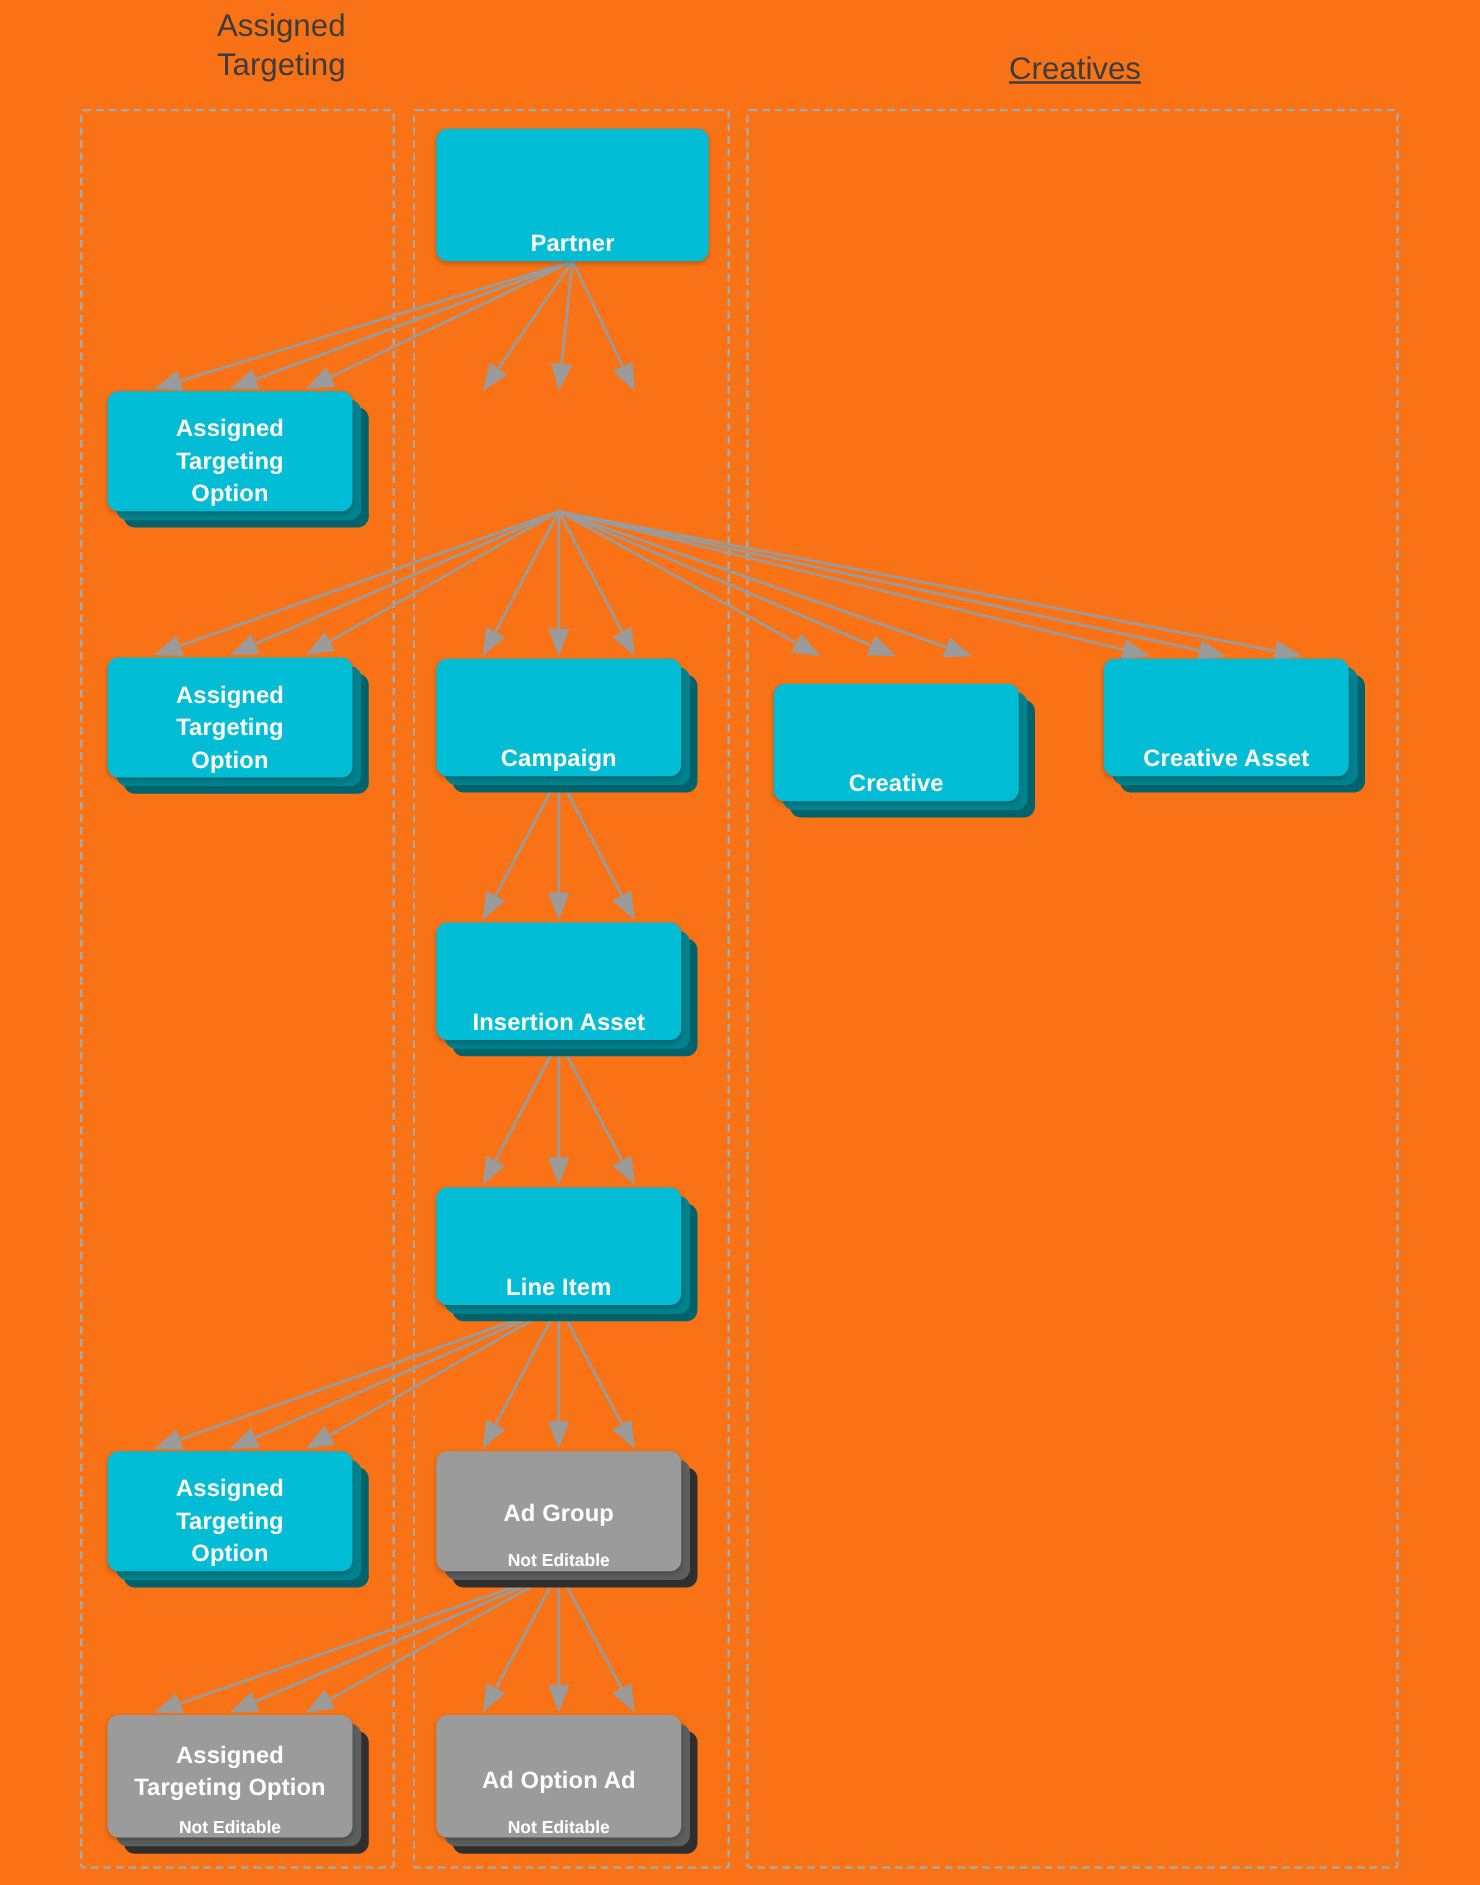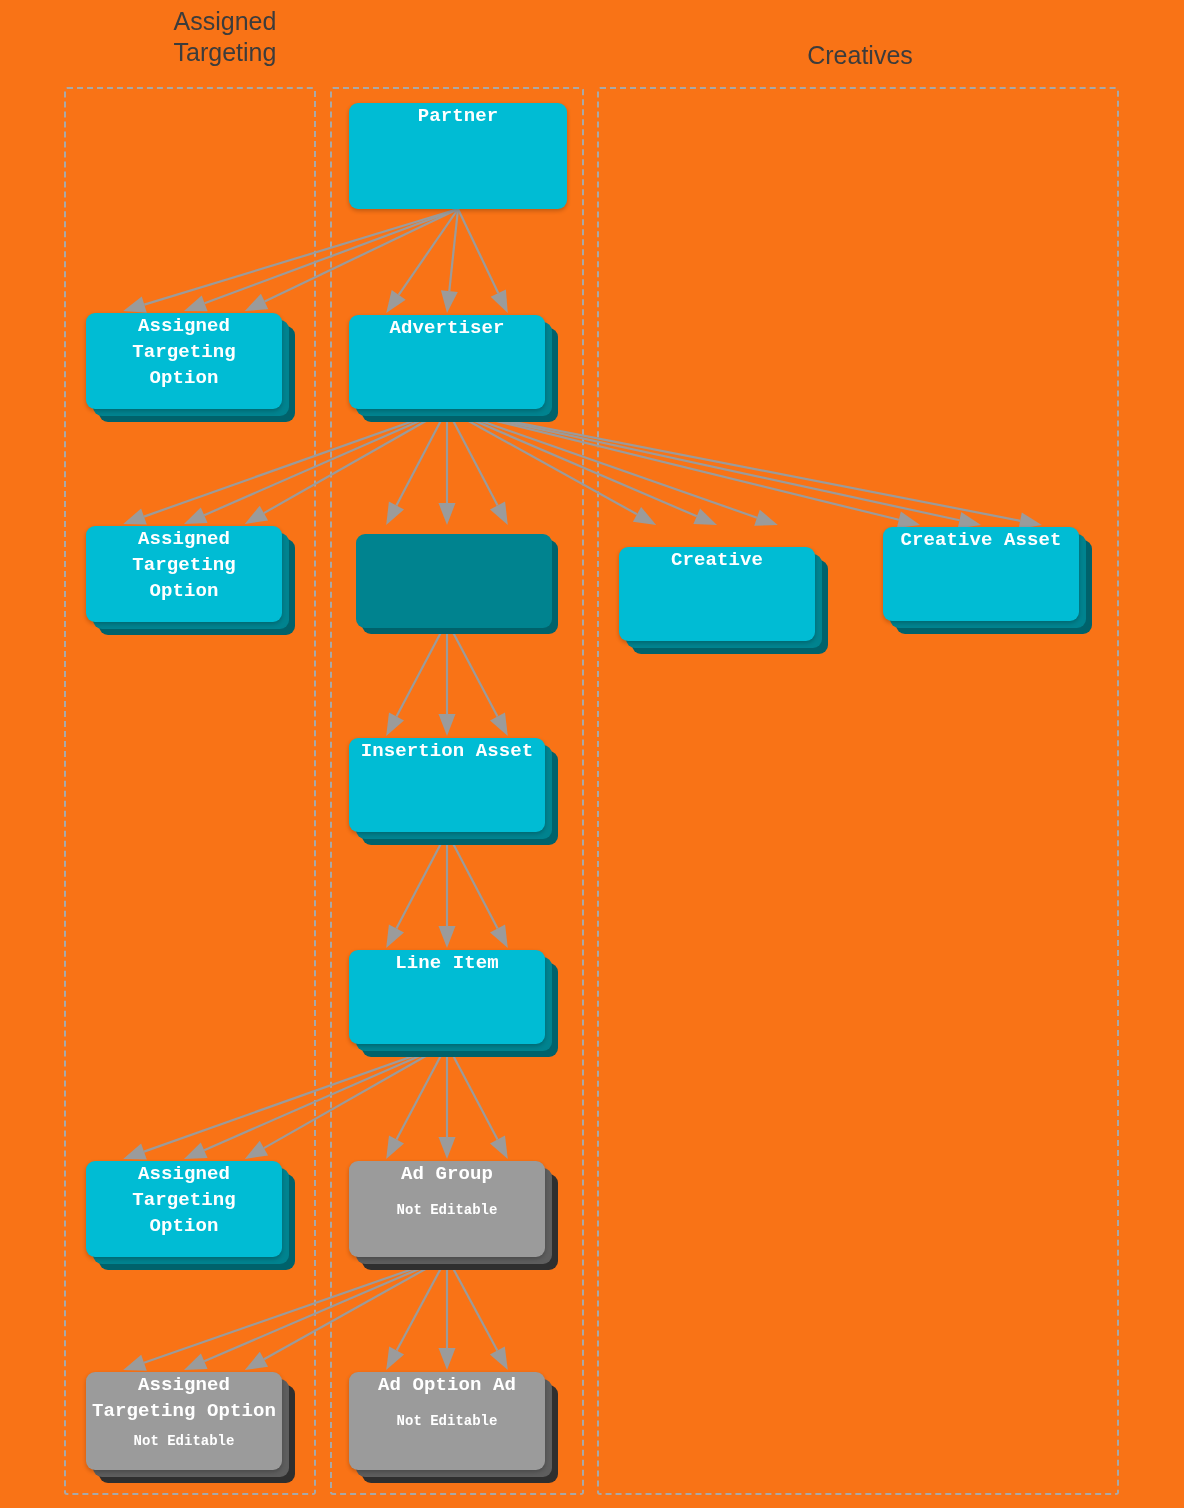--- a/index.html
+++ b/index.html
@@ -54,24 +54,23 @@
     position:absolute;
     border-radius:9px;
     box-sizing:border-box;
   }
   .node .layer.back2{ }
   .node .layer.back1{ }
   .node .layer.front{
     display:flex;
     flex-direction:column;
     align-items:center;
-    justify-content:flex-start;
+    justify-content:flex-end;
     text-align:center;
     box-shadow:0 2px 4px rgba(0,0,0,.22);
-    font-family:Liberation Mono, monospace;
   }
   .node .title{
     color:#ffffff;
     font-weight:bold;
     font-size:19px;
     line-height:26px;
     letter-spacing:.1px;
     white-space:pre-line;
   }
   .node .sub{
@@ -95,21 +94,21 @@
   
   .single .front{ box-shadow:0 3px 6px rgba(0,0,0,.20); }
 </style>
 </head>
 <body>
 
 <div id="canvas">
 
   <div class="col-title" style="left:95px;top:6px;width:260px;">Assigned
 Targeting</div>
-  <div class="col-title" style="left:600px;top:40px;width:520px;">Creatives</div>
+  <div class="col-title" style="left:600px;top:40px;width:520px;text-decoration:underline;">Creatives</div>
 
   <div class="group-box" style="left:64px;top:87px;width:252px;height:1408px;"></div>
   <div class="group-box" style="left:330px;top:87px;width:254px;height:1408px;"></div>
   <div class="group-box" style="left:597px;top:87px;width:522px;height:1408px;"></div>
 
   <svg id="arrows" viewBox="0 0 1184 1508" width="1184" height="1508">
       <g>
         <line x1="458.0" y1="209.0" x2="144.3" y2="304.6" stroke="#9B9B9B" stroke-width="2.2" stroke-linecap="butt"></line>
         <polygon points="123.2,311.0 141.8,296.5 146.8,312.7" fill="#9B9B9B"></polygon>
       </g>
@@ -264,41 +263,37 @@
   <div class="node cyan" style="left:86px;top:313px;width:209px;height:109px;">
     <div class="layer back2" style="left:13px;top:13px;width:196px;height:96px;"></div>
     <div class="layer back1" style="left:7px;top:7px;width:196px;height:96px;"></div>
     <div class="layer front" style="left:0;top:0;width:196px;height:96px;">
       <div class="title">Assigned
 Targeting
 Option</div>
     </div>
   </div>
 
-  <div class="node cyan" style="left:349px;top:315px;width:209px;height:107px;">
-    <div class="layer back2" style="left:13px;top:13px;width:196px;height:94px;"></div>
-    <div class="layer back1" style="left:7px;top:7px;width:196px;height:94px;"></div>
-    <div class="layer front" style="left:0;top:0;width:196px;height:94px;">
-      <div class="title">Advertiser</div>
-    </div>
-  </div>
 
   <div class="node cyan" style="left:86px;top:526px;width:209px;height:109px;">
     <div class="layer back2" style="left:13px;top:13px;width:196px;height:96px;"></div>
     <div class="layer back1" style="left:7px;top:7px;width:196px;height:96px;"></div>
     <div class="layer front" style="left:0;top:0;width:196px;height:96px;">
       <div class="title">Assigned
 Targeting
 Option</div>
     </div>
   </div>
 
   <div class="node cyan" style="left:349px;top:527px;width:209px;height:107px;">
     <div class="layer back2" style="left:13px;top:13px;width:196px;height:94px;"></div>
     <div class="layer back1" style="left:7px;top:7px;width:196px;height:94px;"></div>
+    <div class="layer front" style="left:0;top:0;width:196px;height:94px;">
+      <div class="title">Campaign</div>
+    </div>
   </div>
 
   <div class="node cyan" style="left:619px;top:527px;width:209px;height:107px;margin-top:20px;">
     <div class="layer back2" style="left:13px;top:13px;width:196px;height:94px;"></div>
     <div class="layer back1" style="left:7px;top:7px;width:196px;height:94px;"></div>
     <div class="layer front" style="left:0;top:0;width:196px;height:94px;">
       <div class="title">Creative</div>
     </div>
   </div>
 

